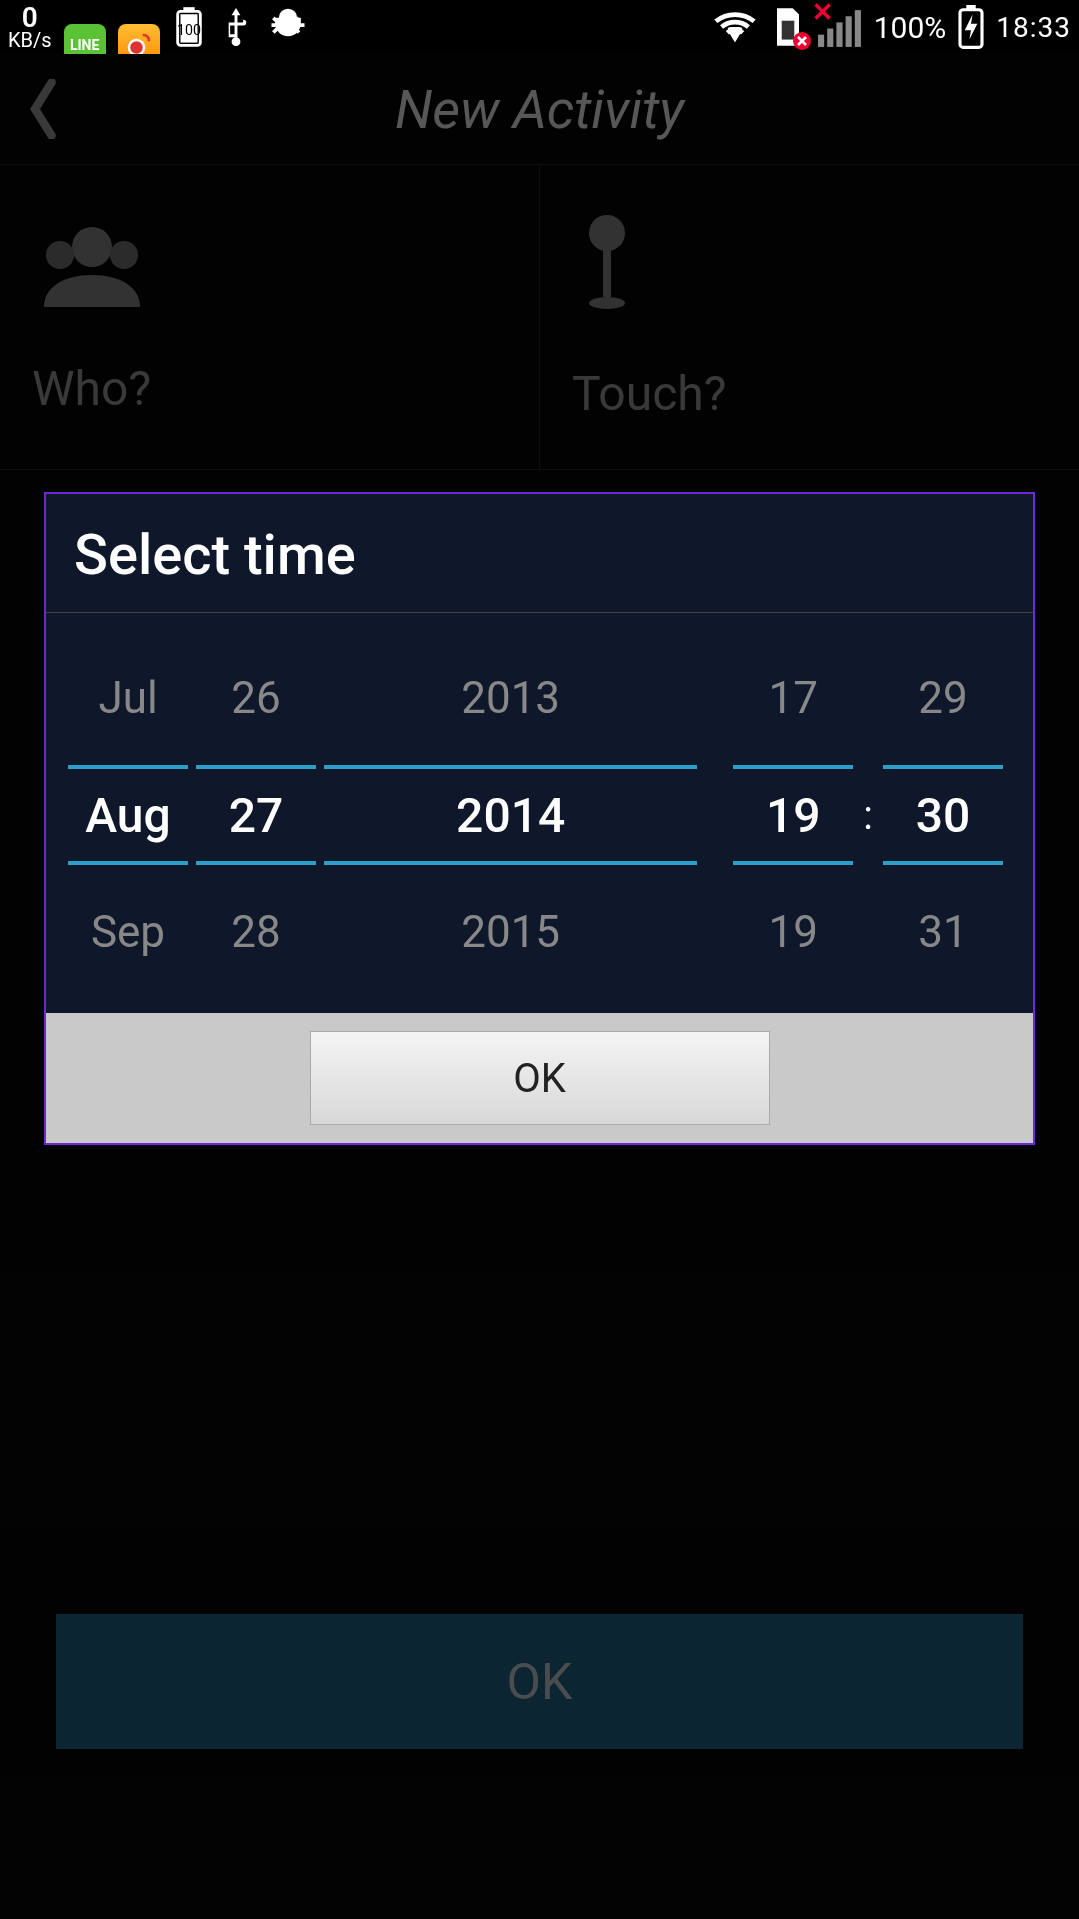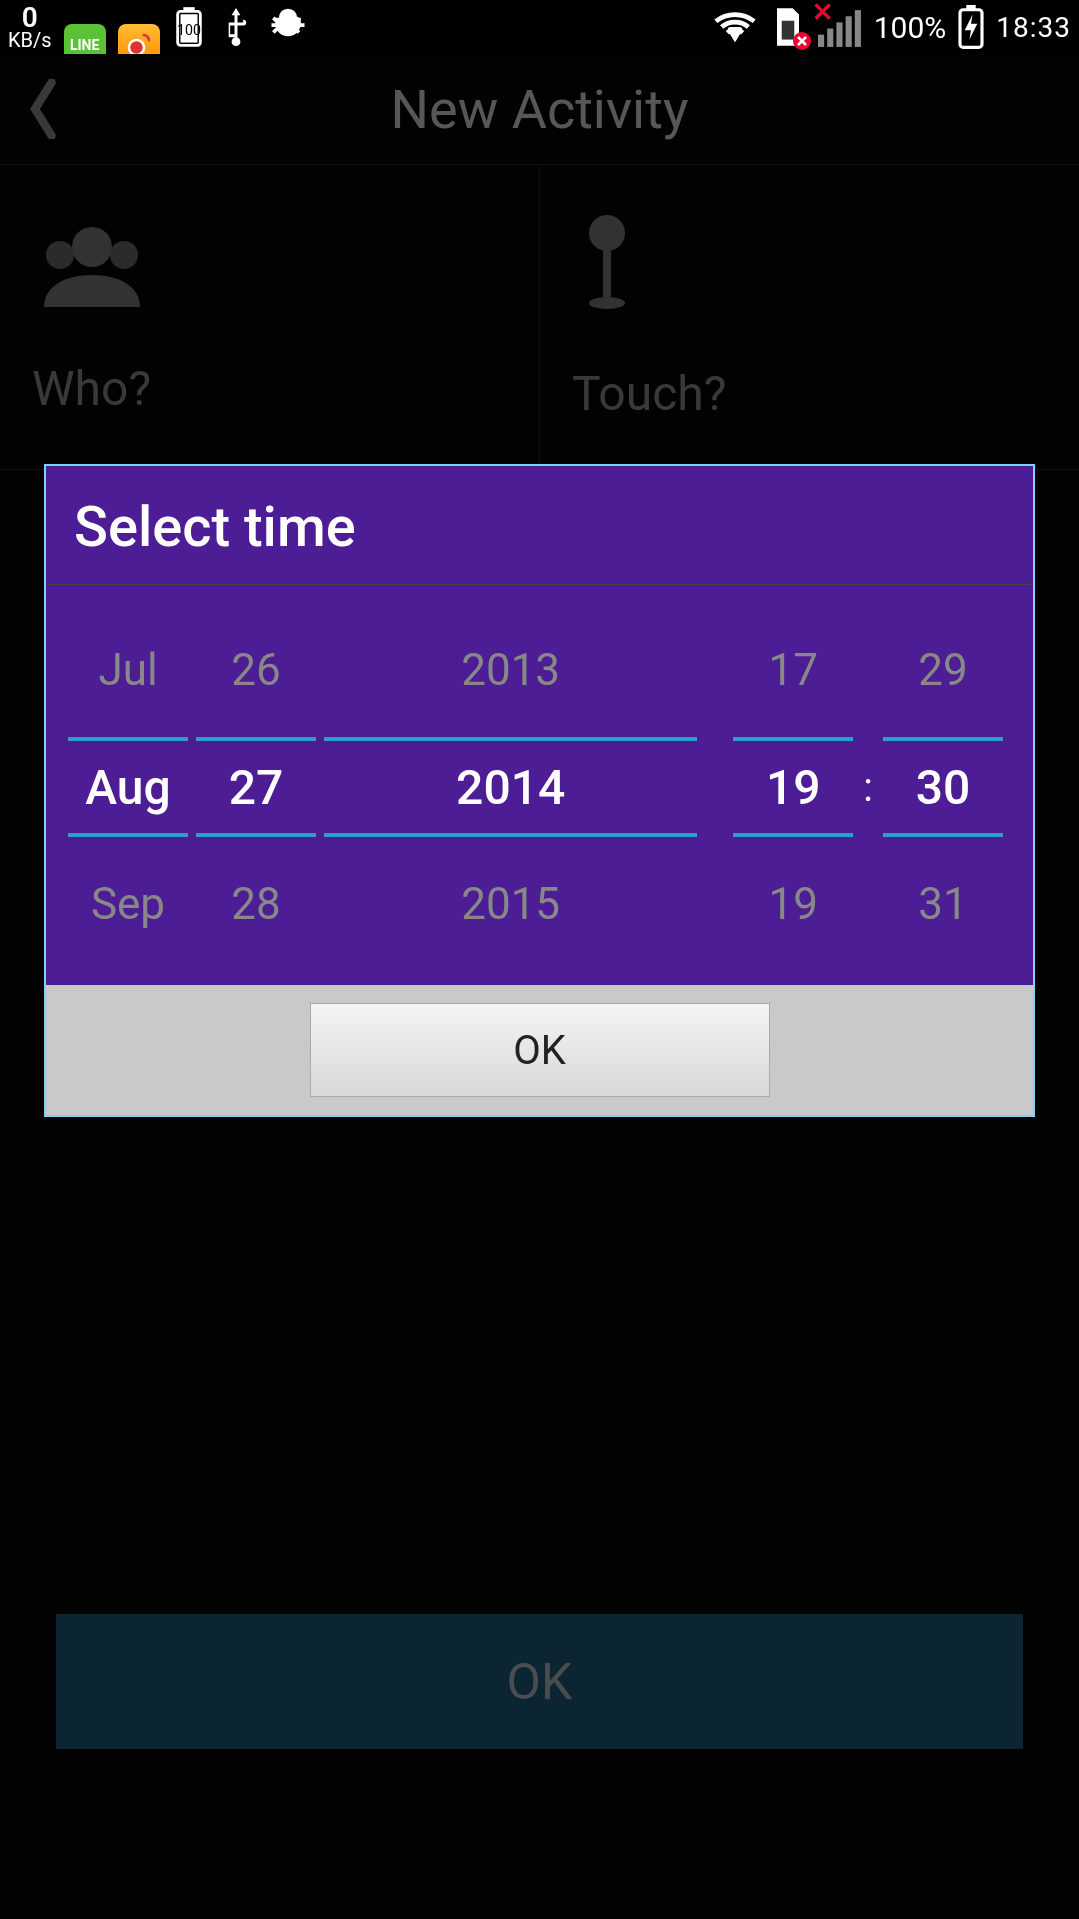--- a/index.html
+++ b/index.html
@@ -18,36 +18,36 @@
   .weibo-icon { background: linear-gradient(#ffbd33, #ff8a00); color:#c00;}
   .batt-small { width: 34px; height: 40px; position: relative; }
   .batt-small svg { width: 100%; height: 100%; }
   .usb-icon, .bug-icon, .wifi-icon, .sim-icon, .signal-icon, .charge-icon { display:flex; align-items:center; justify-content:center; }
   .status-time { font-size: 28px; letter-spacing: 1px; }
 
   
   .page { position: absolute; left:0; right:0; top:54px; bottom:0; background:#060606; }
   .app-header { height: 110px; display:flex; align-items:center; color:#cfcfcf; }
   .back-chevron { width: 90px; display:flex; align-items:center; justify-content:center; font-size:60px; color:#888; }
-  .app-title { flex:1; text-align:center; font-size:54px; color:#cfcfcf; font-weight:400; padding-right:90px;}
+  .app-title { flex:1; text-align:center; font-size:54px; color:#cfcfcf; font-weight:400; padding-right:90px;font-style:italic;}
   .two-panel { height: 306px; display:flex; border-top:1px solid #222; border-bottom:1px solid #222;}
   .panel { flex:1; display:flex; flex-direction:column; align-items:flex-start; justify-content:center; gap:52px; color:#888;padding-left:32px;}
   .panel + .panel { border-left:1px solid #222;}
   .panel-label { font-size:48px; color:#888;}
   .arrive-section { padding-top:120px; display:flex; flex-direction:column; align-items:center; gap:60px; color:#555;}
   .clock-circ { width:120px; height:120px; border:6px solid #333; border-radius:50%; position:relative;}
   .arrive-text { font-size:48px; color:#444;}
   .touch-text { font-size:48px; color:#444;}
   .bottom-ok { position:absolute; left:56px; right:56px; bottom:170px; height:135px; background:#1e5a77; display:flex; align-items:center; justify-content:center; color:#aeb8bc; font-size:50px;}
 
   
   .dim { position:absolute; inset:0; background:rgba(0,0,0,0.58); }
 
   
-  .modal { position:absolute; left:44px; right:44px; top:464px; background:#4c1d95; border:2px solid #7dd3fc; }
+  .modal { position:absolute; left:44px; right:44px; top:492px; background:#0f172a; border:2px solid #6d28d9; }
   .modal-title { padding: 28px 28px 24px 28px; font-size:56px; color:#fff; font-weight:500; border-bottom:1px solid #444;}
   .pickers { display:flex; align-items:center; padding: 40px 30px 36px 22px; gap: 8px; }
   .picker-col { flex:1; display:flex; flex-direction:column; align-items:center; }
   .picker-col.narrow { flex: 0 0 120px; }
   .p-prev, .p-next { color:#888; font-size:44px; height:90px; display:flex; align-items:center;}
   .p-cur { color:#fff; font-size:48px; font-weight:500; height:100px; display:flex; align-items:center; width:100%; justify-content:center; border-top:4px solid #2aa0c8; border-bottom:4px solid #2aa0c8; margin: 22px 0;}
   .p-colon { color:#fff; font-size:40px; padding: 0 2px; }
   .modal-footer { background:#c9c9c9; padding: 18px; display:flex; justify-content:center; }
   .ok-btn { width: 460px; height: 94px; background: linear-gradient(#f4f4f4,#d8d8d8); border:1px solid #aaa; display:flex; align-items:center; justify-content:center; font-size:40px; color:#222; }
 

